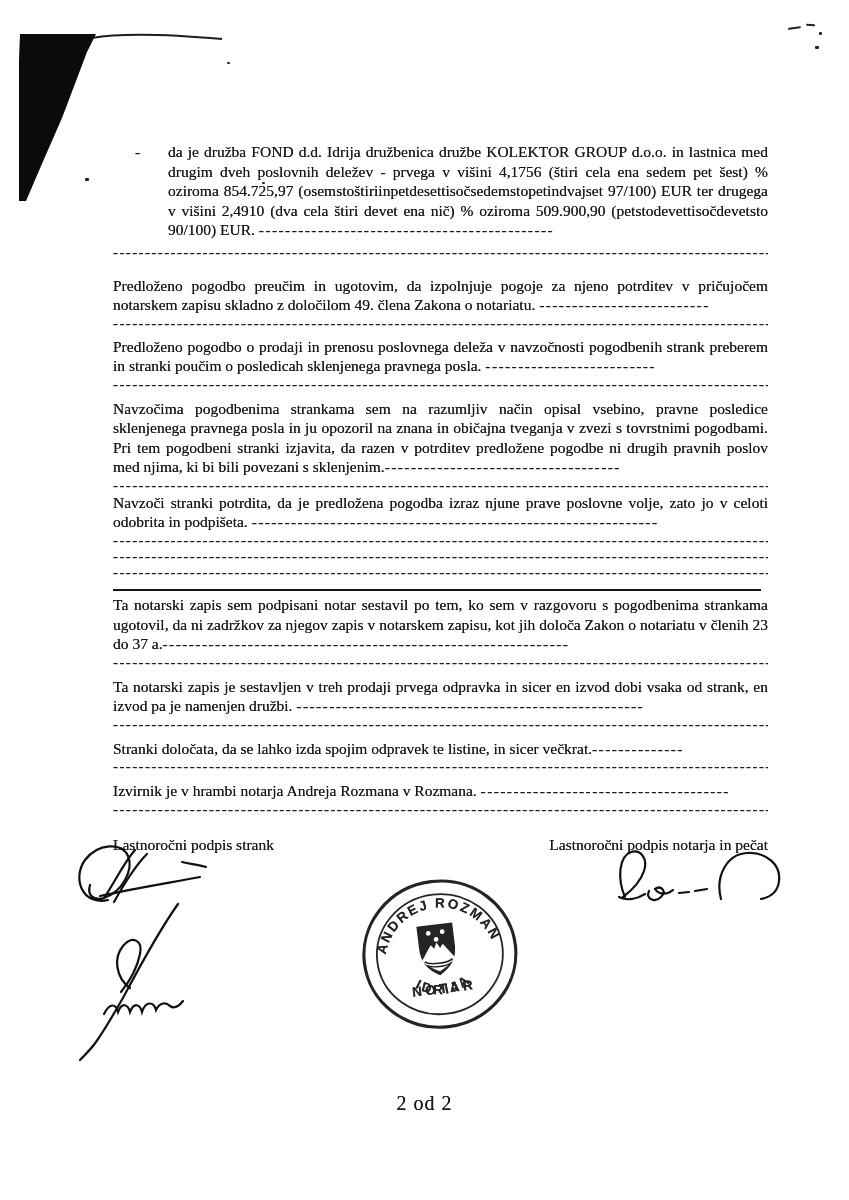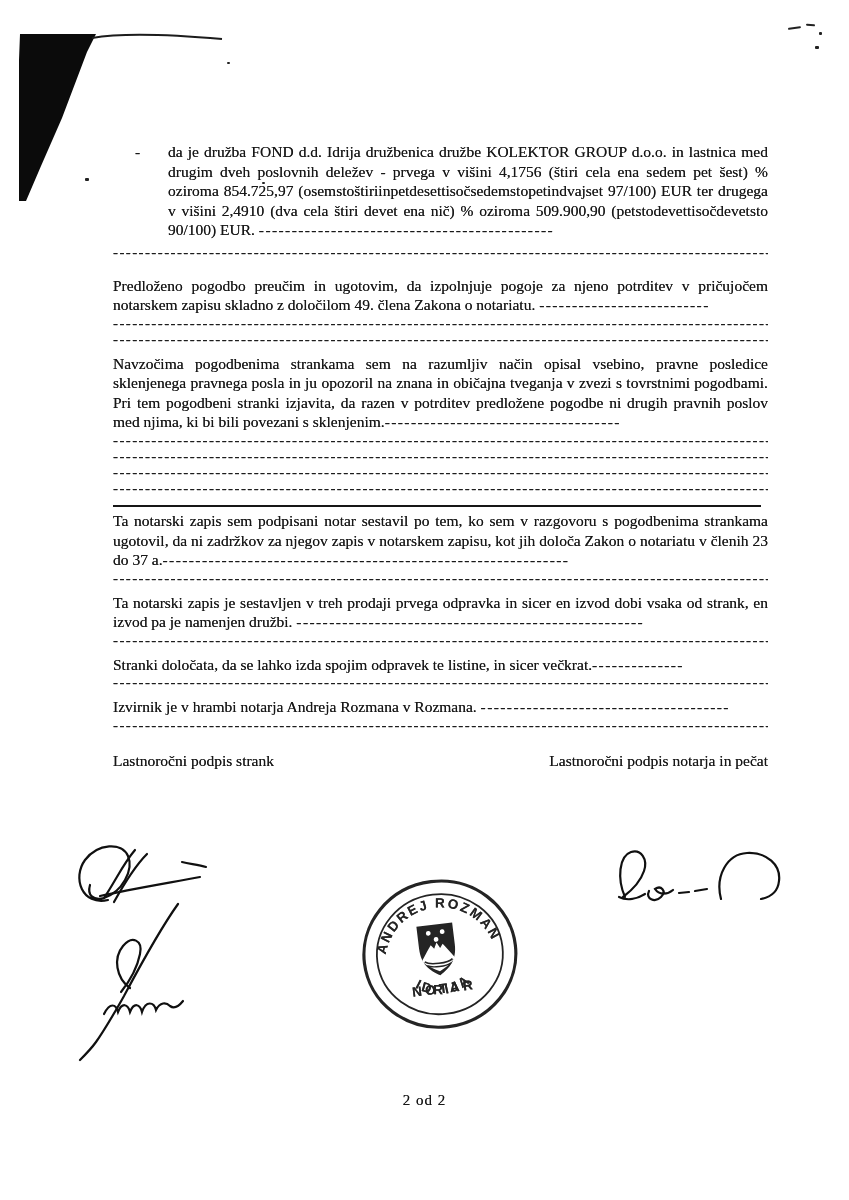--- a/index.html
+++ b/index.html
@@ -15,21 +15,21 @@
   .dash{letter-spacing:1.4px;white-space:normal;}
   .li{position:relative;padding-left:55px;}
   .li .marker{position:absolute;left:22px;top:0;}
   .solid-line{height:2.5px;background:#161616;margin-top:9px;width:99%;}
   .labels{display:flex;justify-content:space-between;margin-top:18px;text-align:left;}
   .sig{position:absolute;}
   .sig svg path{fill:none;stroke:#101010;stroke-width:2.2;stroke-linecap:round;}
   .stamp-wrap{position:absolute;left:358px;top:876px;width:166px;height:158px;transform:rotate(-7deg);opacity:.93;}
   .corner{position:absolute;left:0;top:0;}
   .speck{position:absolute;background:#222;border-radius:1px;}
-  .footer{position:absolute;left:0;right:0;top:1092px;text-align:center;font-size:15px;letter-spacing:1px;}
+  .footer{position:absolute;left:0;right:0;top:1092px;text-align:center;font-size:20px;letter-spacing:1px;}
 </style>
 </head>
 <body>
 
 <div class="page">
 
   <svg class="corner" width="240" height="210" viewBox="0 0 240 210">
     <polygon points="20,34 96,34 87,52 62,118 41,166 26,201 19,201 19,60" fill="#0b0b0b"></polygon>
     <path d="M92,38 C120,33 165,34 222,39" stroke="#1c1c1c" stroke-width="2" fill="none"></path>
   </svg>
@@ -48,27 +48,33 @@
       <span class="marker">-</span>
       <span>da je družba FOND d.d. Idrija družbenica družbe KOLEKTOR GROUP d.o.o. in lastnica med drugim dveh poslovnih deležev - prvega v višini 4,1756 (štiri cela ena sedem pet šest) % oziroma 854.725,97 (osemstoštiriinpetdesettisočsedemstopetindvajset 97/100) EUR ter drugega v višini 2,4910 (dva cela štiri devet ena nič) %  oziroma 509.900,90 (petstodevettisočdevetsto 90/100) EUR. </span><span class="dash">---------------------------------------------</span>
     </p>
     <div class="sep mt4">--------------------------------------------------------------------------------------------------------------</div>
 
     <p class="mt8">
       <span>Predloženo pogodbo preučim in ugotovim, da izpolnjuje pogoje za njeno potrditev v pričujočem notarskem zapisu skladno z določilom 49. člena Zakona o notariatu. </span><span class="dash">--------------------------</span>
     </p>
     <div class="sep">--------------------------------------------------------------------------------------------------------------</div>
 
+    <p class="mt6">
+      <span>Predloženo pogodbo o prodaji in prenosu poslovnega deleža v navzočnosti pogodbenih strank preberem in stranki poučim o posledicah sklenjenega pravnega posla. </span><span class="dash">--------------------------</span>
+    </p>
     <div class="sep">--------------------------------------------------------------------------------------------------------------</div>
 
     <p class="mt2">
       <span>Navzočima pogodbenima strankama sem na razumljiv način opisal vsebino, pravne posledice sklenjenega pravnega posla in ju opozoril na znana in običajna tveganja v zvezi s tovrstnimi pogodbami. Pri tem pogodbeni stranki izjavita, da razen v potrditev predložene pogodbe ni drugih pravnih poslov med njima, ki bi bili povezani s sklenjenim.</span><span class="dash">------------------------------------</span>
     </p>
     <div class="sep">--------------------------------------------------------------------------------------------------------------</div>
 
+    <p>
+      <span>Navzoči stranki potrdita, da je predložena pogodba izraz njune prave poslovne volje, zato jo v celoti odobrita in podpišeta. </span><span class="dash">--------------------------------------------------------------</span>
+    </p>
     <div class="sep">--------------------------------------------------------------------------------------------------------------</div>
     <div class="sep">--------------------------------------------------------------------------------------------------------------</div>
 
     <div class="sep">--------------------------------------------------------------------------------------------------------------</div>
 
     <div class="solid-line"></div>
 
     <p class="mt4">
       <span>Ta notarski zapis sem podpisani notar sestavil po tem, ko sem v razgovoru s pogodbenima strankama ugotovil, da ni zadržkov za njegov zapis v notarskem zapisu, kot jih določa Zakon o notariatu v členih 23 do 37 a.</span><span class="dash">--------------------------------------------------------------</span>
     </p>

